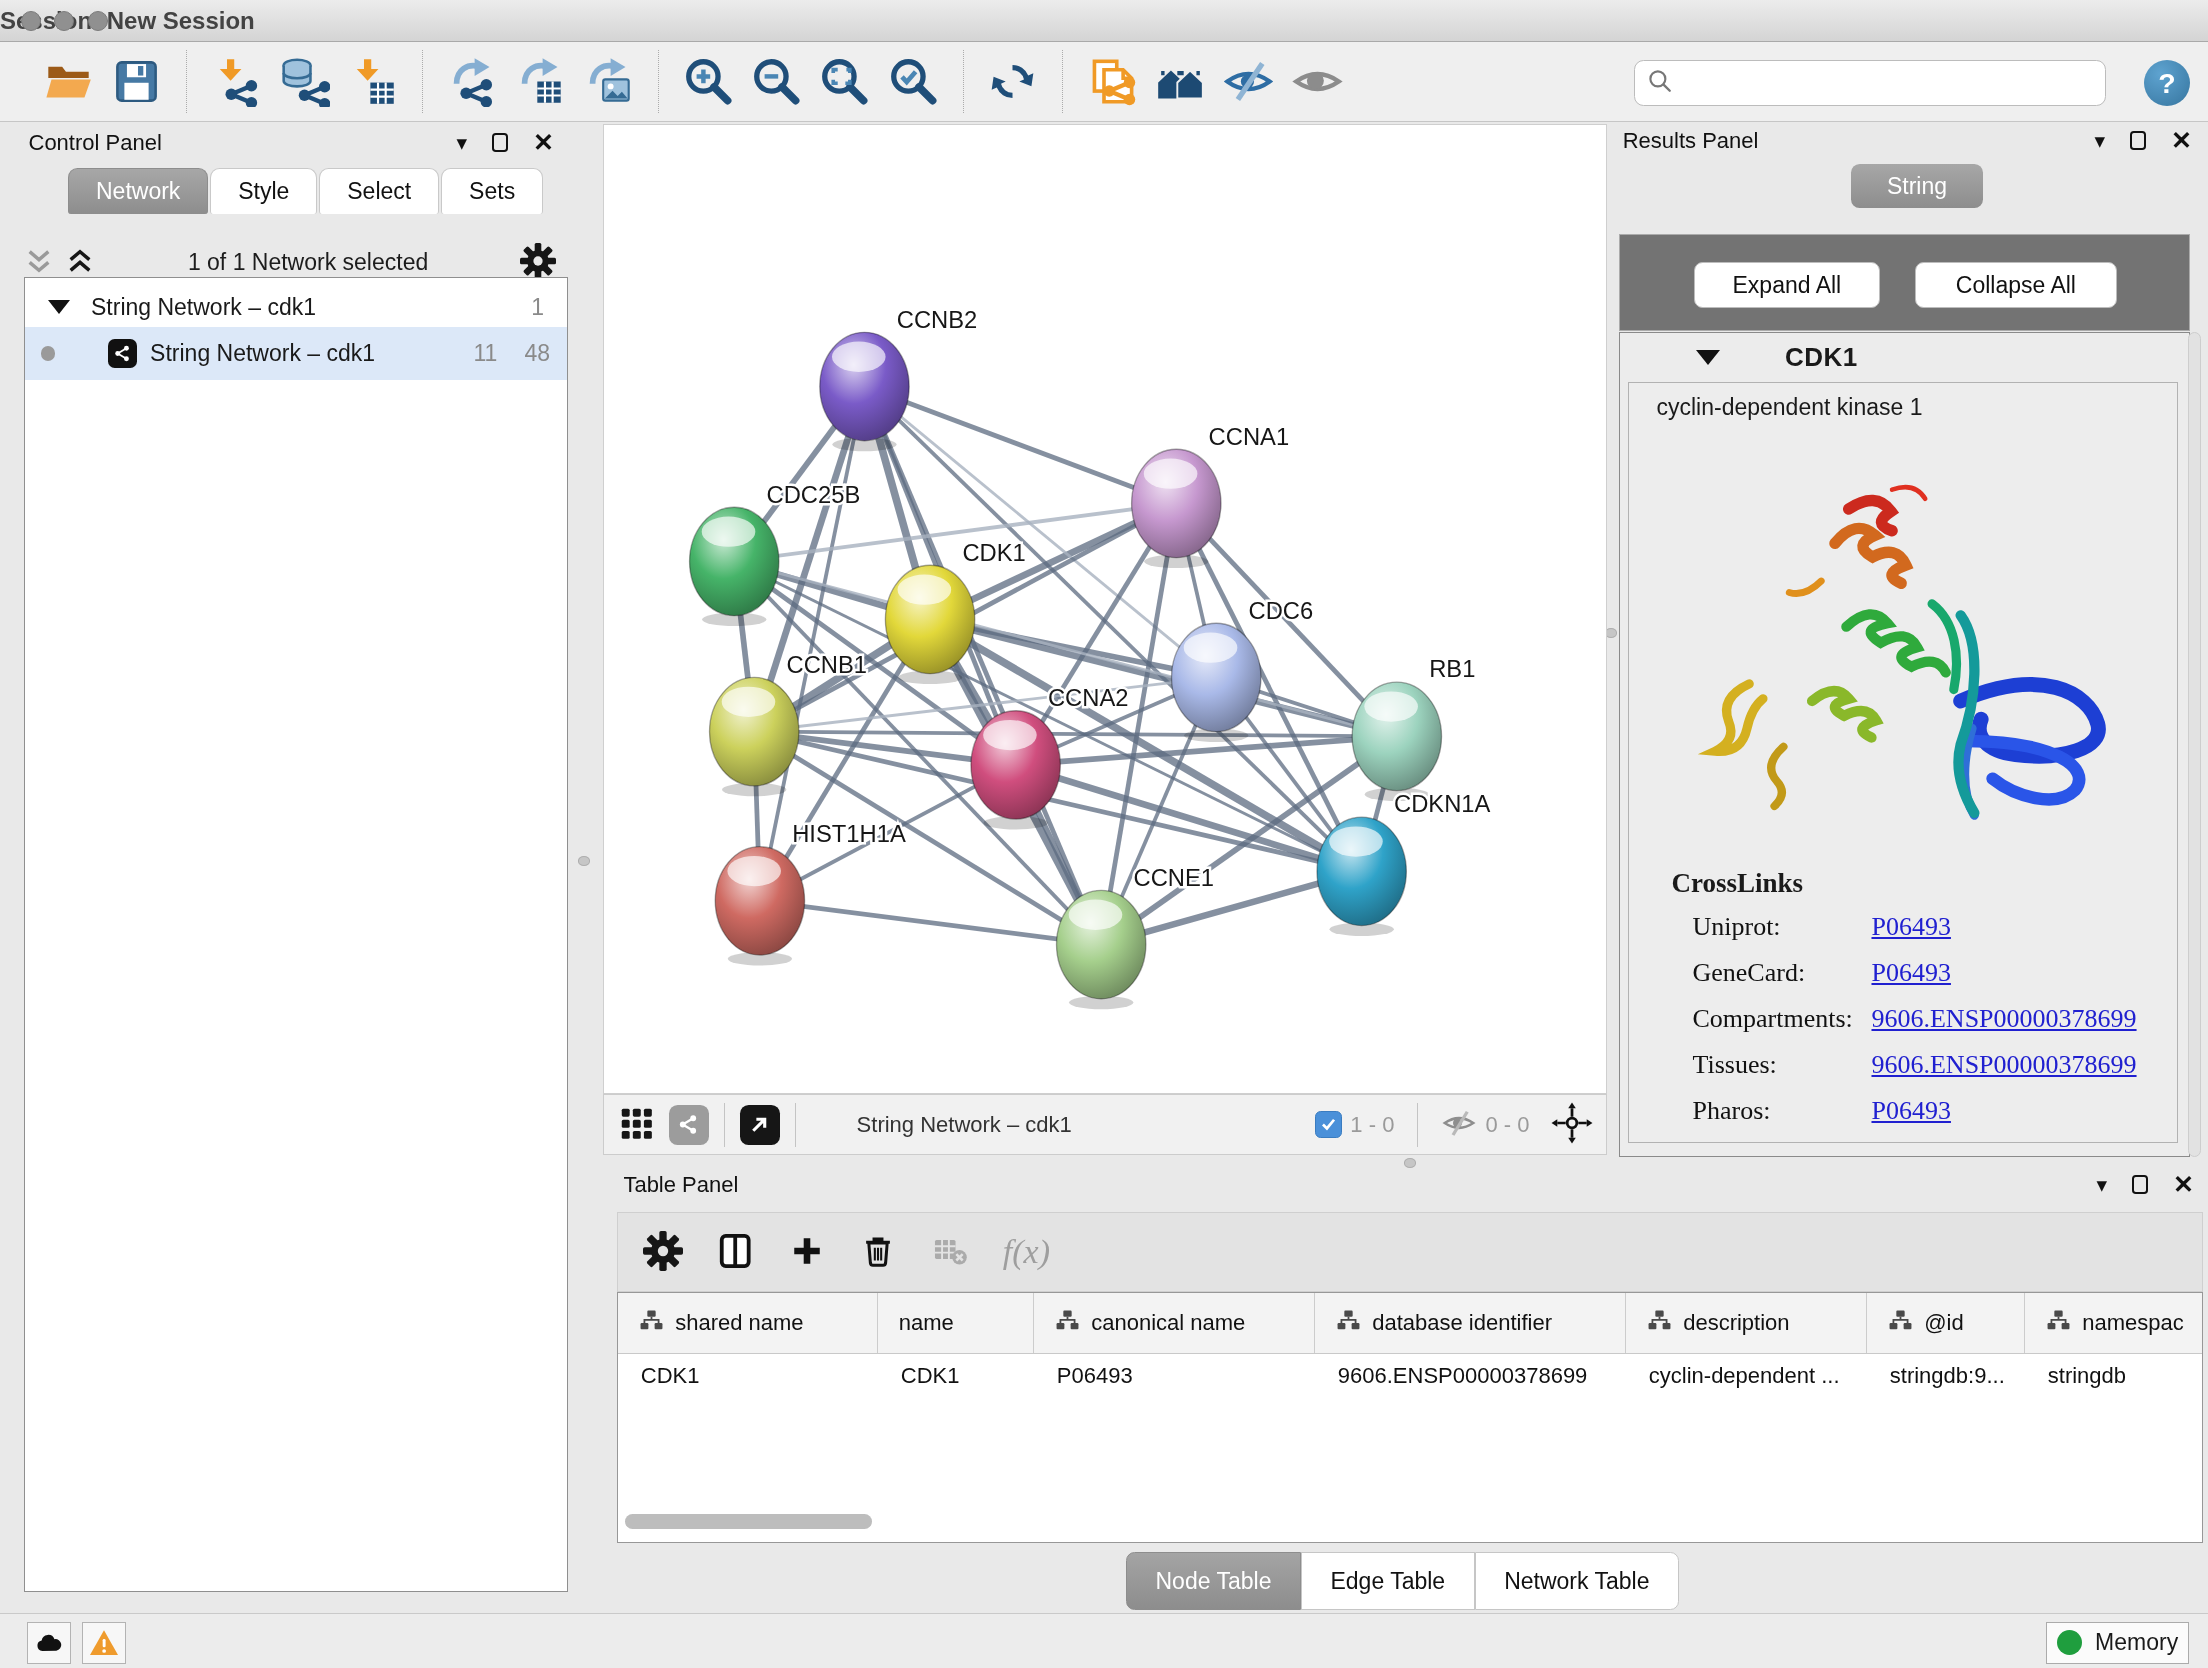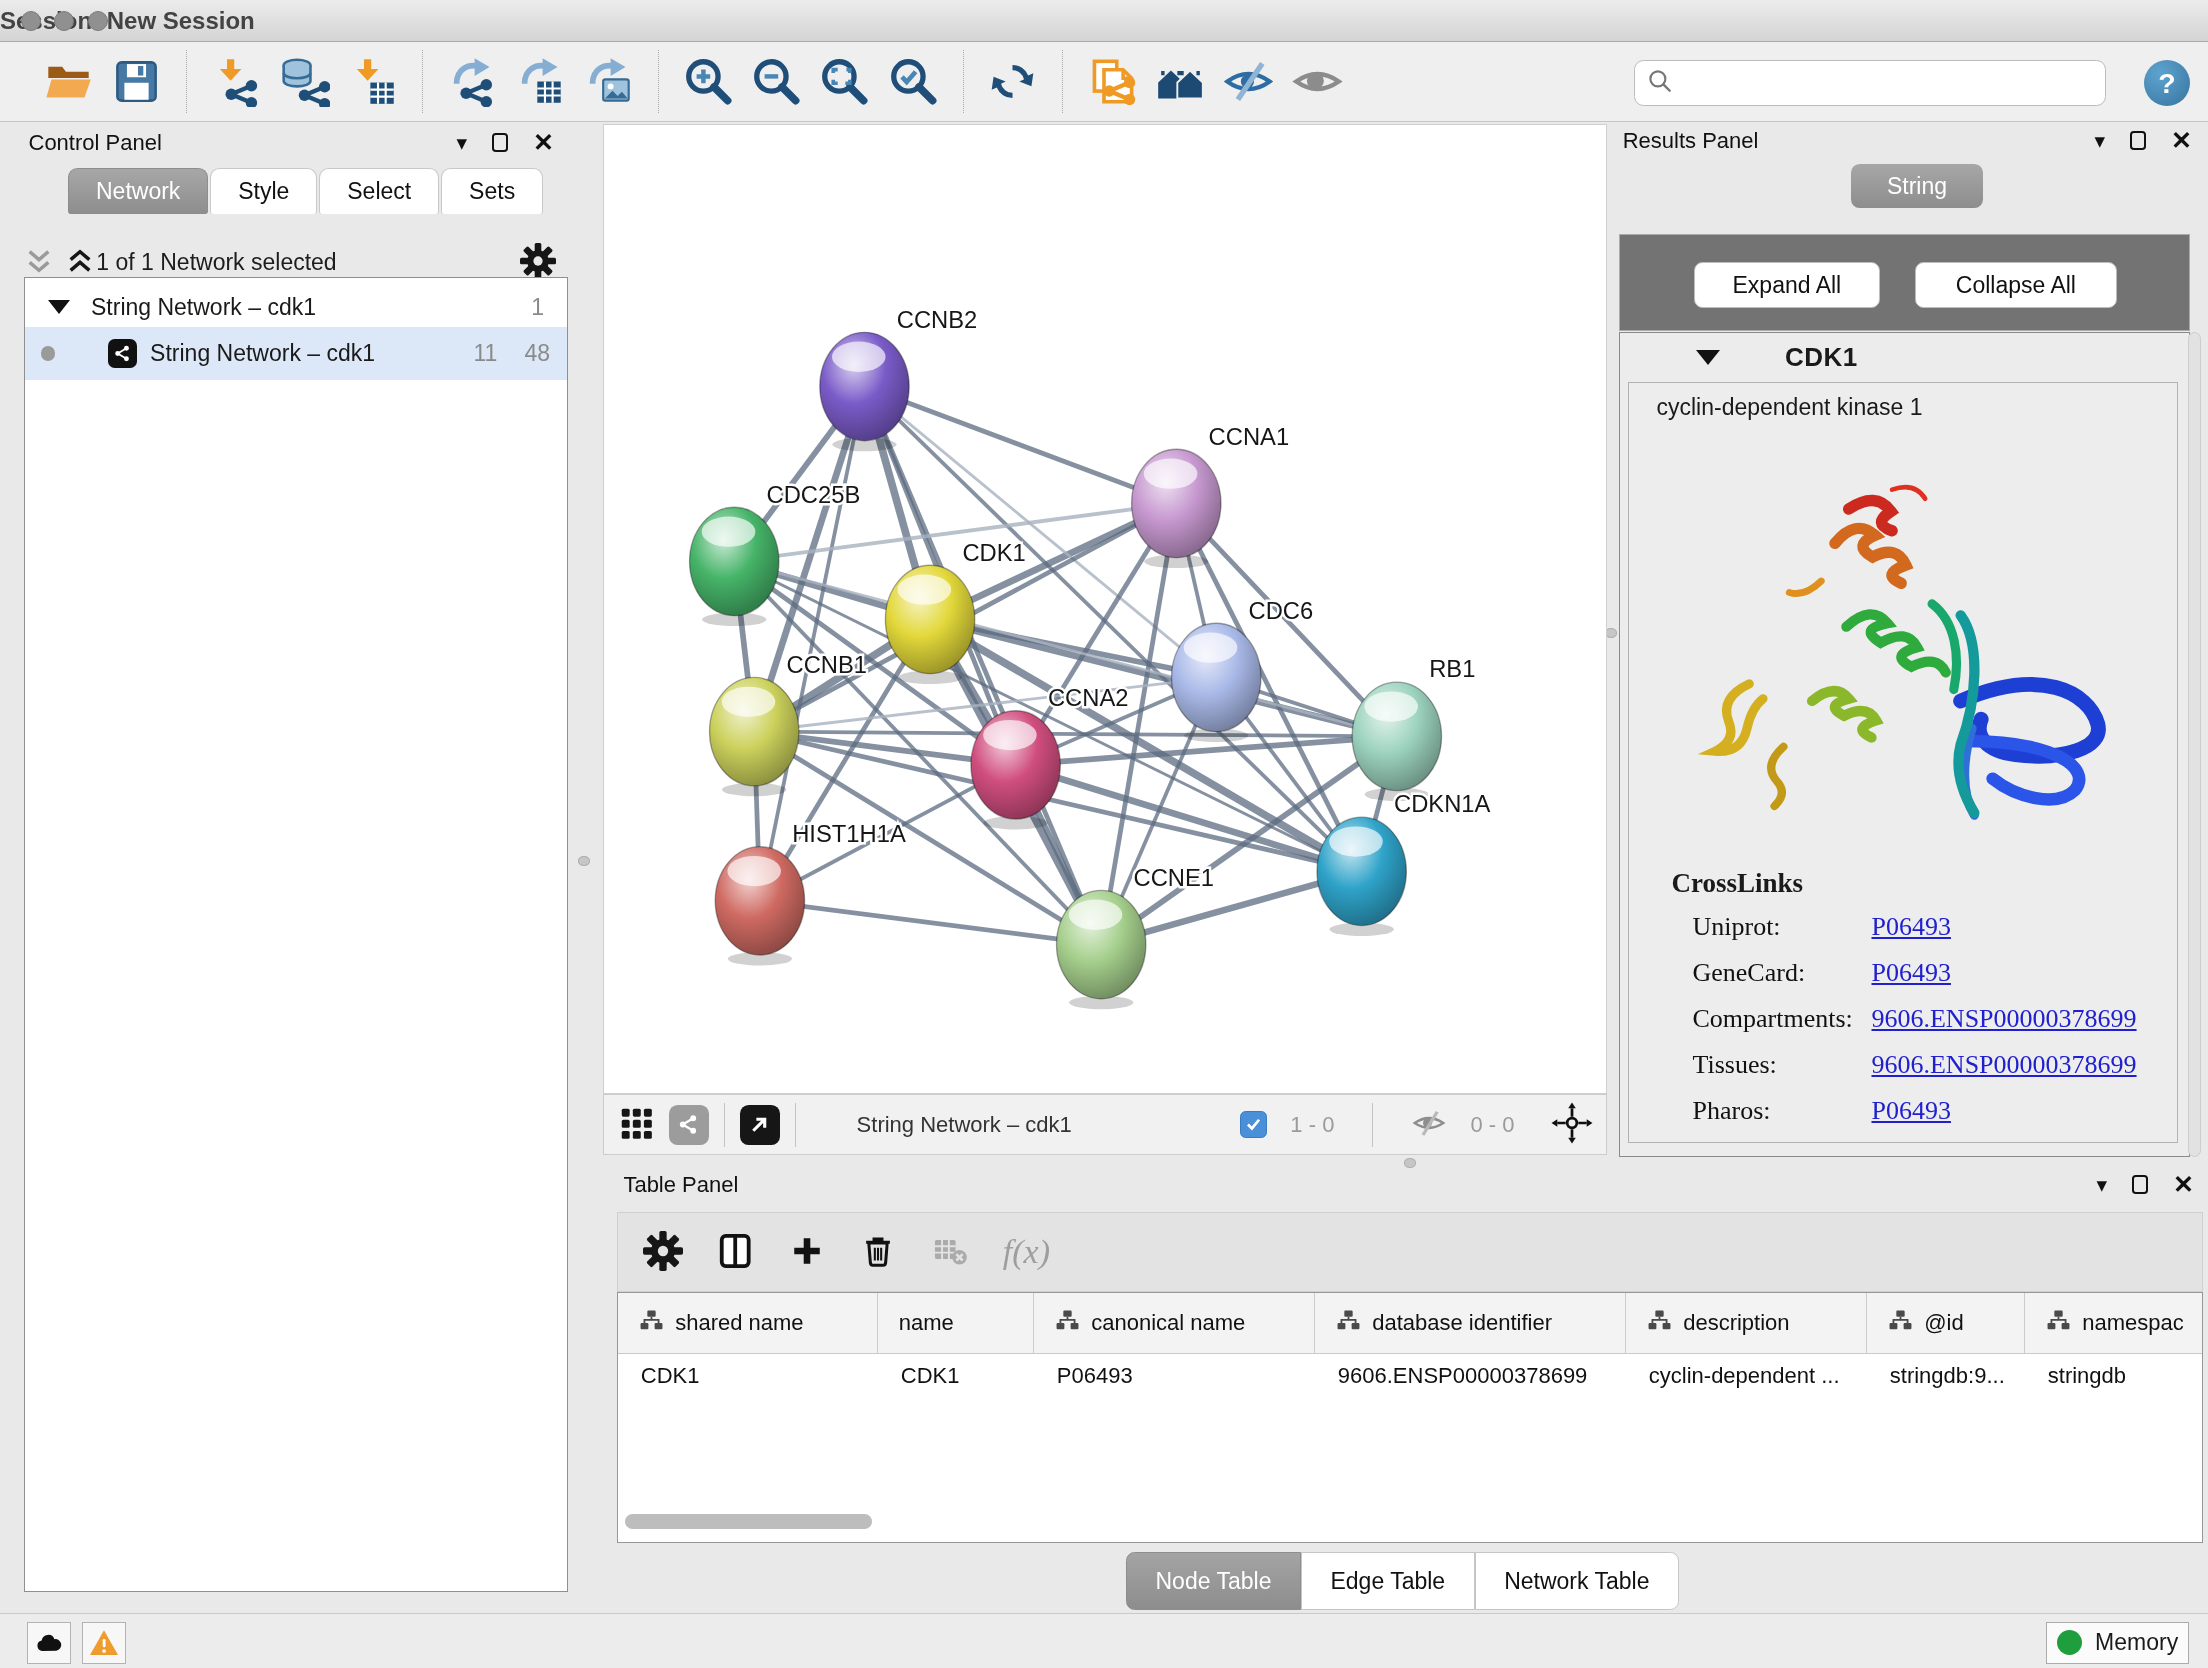--- a/index.html
+++ b/index.html
@@ -34,37 +34,37 @@
   .ph-close { font-weight:bold; font-size:25px; }
 
   
   .control-panel { position:absolute; left:0; top:122px; width:571px; height:1484px; }
   .cp-header { position:absolute; left:28.5px; top:7.6px; right:17px; }
   .tabs { position:absolute; left:68px; top:46px; display:flex; }
   .tab { height:46px; padding:0 27px; display:flex; align-items:center; justify-content:center;
     font-size:23px; background:#fff; border:1px solid #c9c9c9; border-bottom:none; border-radius:9.5px 9.5px 2.9px 2.9px; margin-right:1.9px; color:#111; }
   .tab.sel { background:linear-gradient(#a7a7a7,#8d8d8d); color:#fff; border-color:#8d8d8d; }
   .cp-subheader { position:absolute; left:9.5px; top:122px; width:552px; height:36px; display:flex; align-items:center; }
-  .cp-status { flex:1; text-align:left; font-size:23px; color:#1c1c1c; }
+  .cp-status { flex:1; text-align:center; font-size:23px; color:#1c1c1c; }
   .cp-listbox { position:absolute; left:24px; top:155px; width:544px; height:1315px; background:#fff; border:1.9px solid #8f8f8f; }
   .tree-row { display:flex; align-items:center; height:53px; font-size:23px; }
   .tree-row.root { height:49px; padding-top:9.5px; }
   .tree-row.sel { background:#dce8f8; }
   .tree-caret { width:0; height:0; border-left:11.4px solid transparent; border-right:11.4px solid transparent; border-top:14.3px solid #111; margin:0 21px 0 23px; }
   .tree-dot { width:14.3px; height:14.3px; border-radius:50%; background:#9a9a9a; margin:0 15px 0 16px; }
   .share-sq { width:28.5px; height:28.5px; background:#111; border-radius:6.7px; display:flex; align-items:center; justify-content:center; margin-right:13.3px; }
   .tree-num { color:#8a8a8a; margin-left:auto; }
 
   
   .net-canvas { position:absolute; left:603px; top:124px; width:1004px; height:970px; background:#fff; border:1px solid #cfcfcf; }
   .view-bar { position:absolute; left:603px; top:1094px; width:1004px; height:61px; background:#f1f1f1;
     border:1px solid #ccc; display:flex; align-items:center; padding:0 13.3px; }
   .vb-sep { width:0; height:44px; border-left:1px solid #c4c4c4; margin:0 15px; }
   .vb-name { font-size:22px; color:#333; margin-left:46px; }
-  .vb-right { margin-left:auto; display:flex; align-items:center; gap:23px; }
+  .vb-right { margin-left:auto; display:flex; align-items:center; gap:8px; }
   .vb-count { font-size:22px; color:#9a9a9a; }
   .checkbox { width:27px; height:27px; background:#4a90d9; border:1px solid #3a7cc0; border-radius:5.7px; display:flex; align-items:center; justify-content:center; }
   .splitter-dot { width:12.4px; height:9.5px; border-radius:50%; background:#c6c6c6; border:1px solid #aeaeae; }
 
   
   .results-panel { position:absolute; left:1617px; top:122px; width:592px; height:1039px; }
   .rp-header { position:absolute; left:5.7px; top:5.7px; right:17px; }
   .rp-tab { position:absolute; left:234px; top:42px; width:132px; height:44px; border-radius:8.6px;
     background:linear-gradient(#a7a7a7,#8d8d8d); color:#fff; font-size:23px; display:flex; align-items:center; justify-content:center; }
   .rp-box1 { position:absolute; left:1.9px; top:112px; width:571px; height:97px; border:1.9px solid #ababab; background:#737373; }

